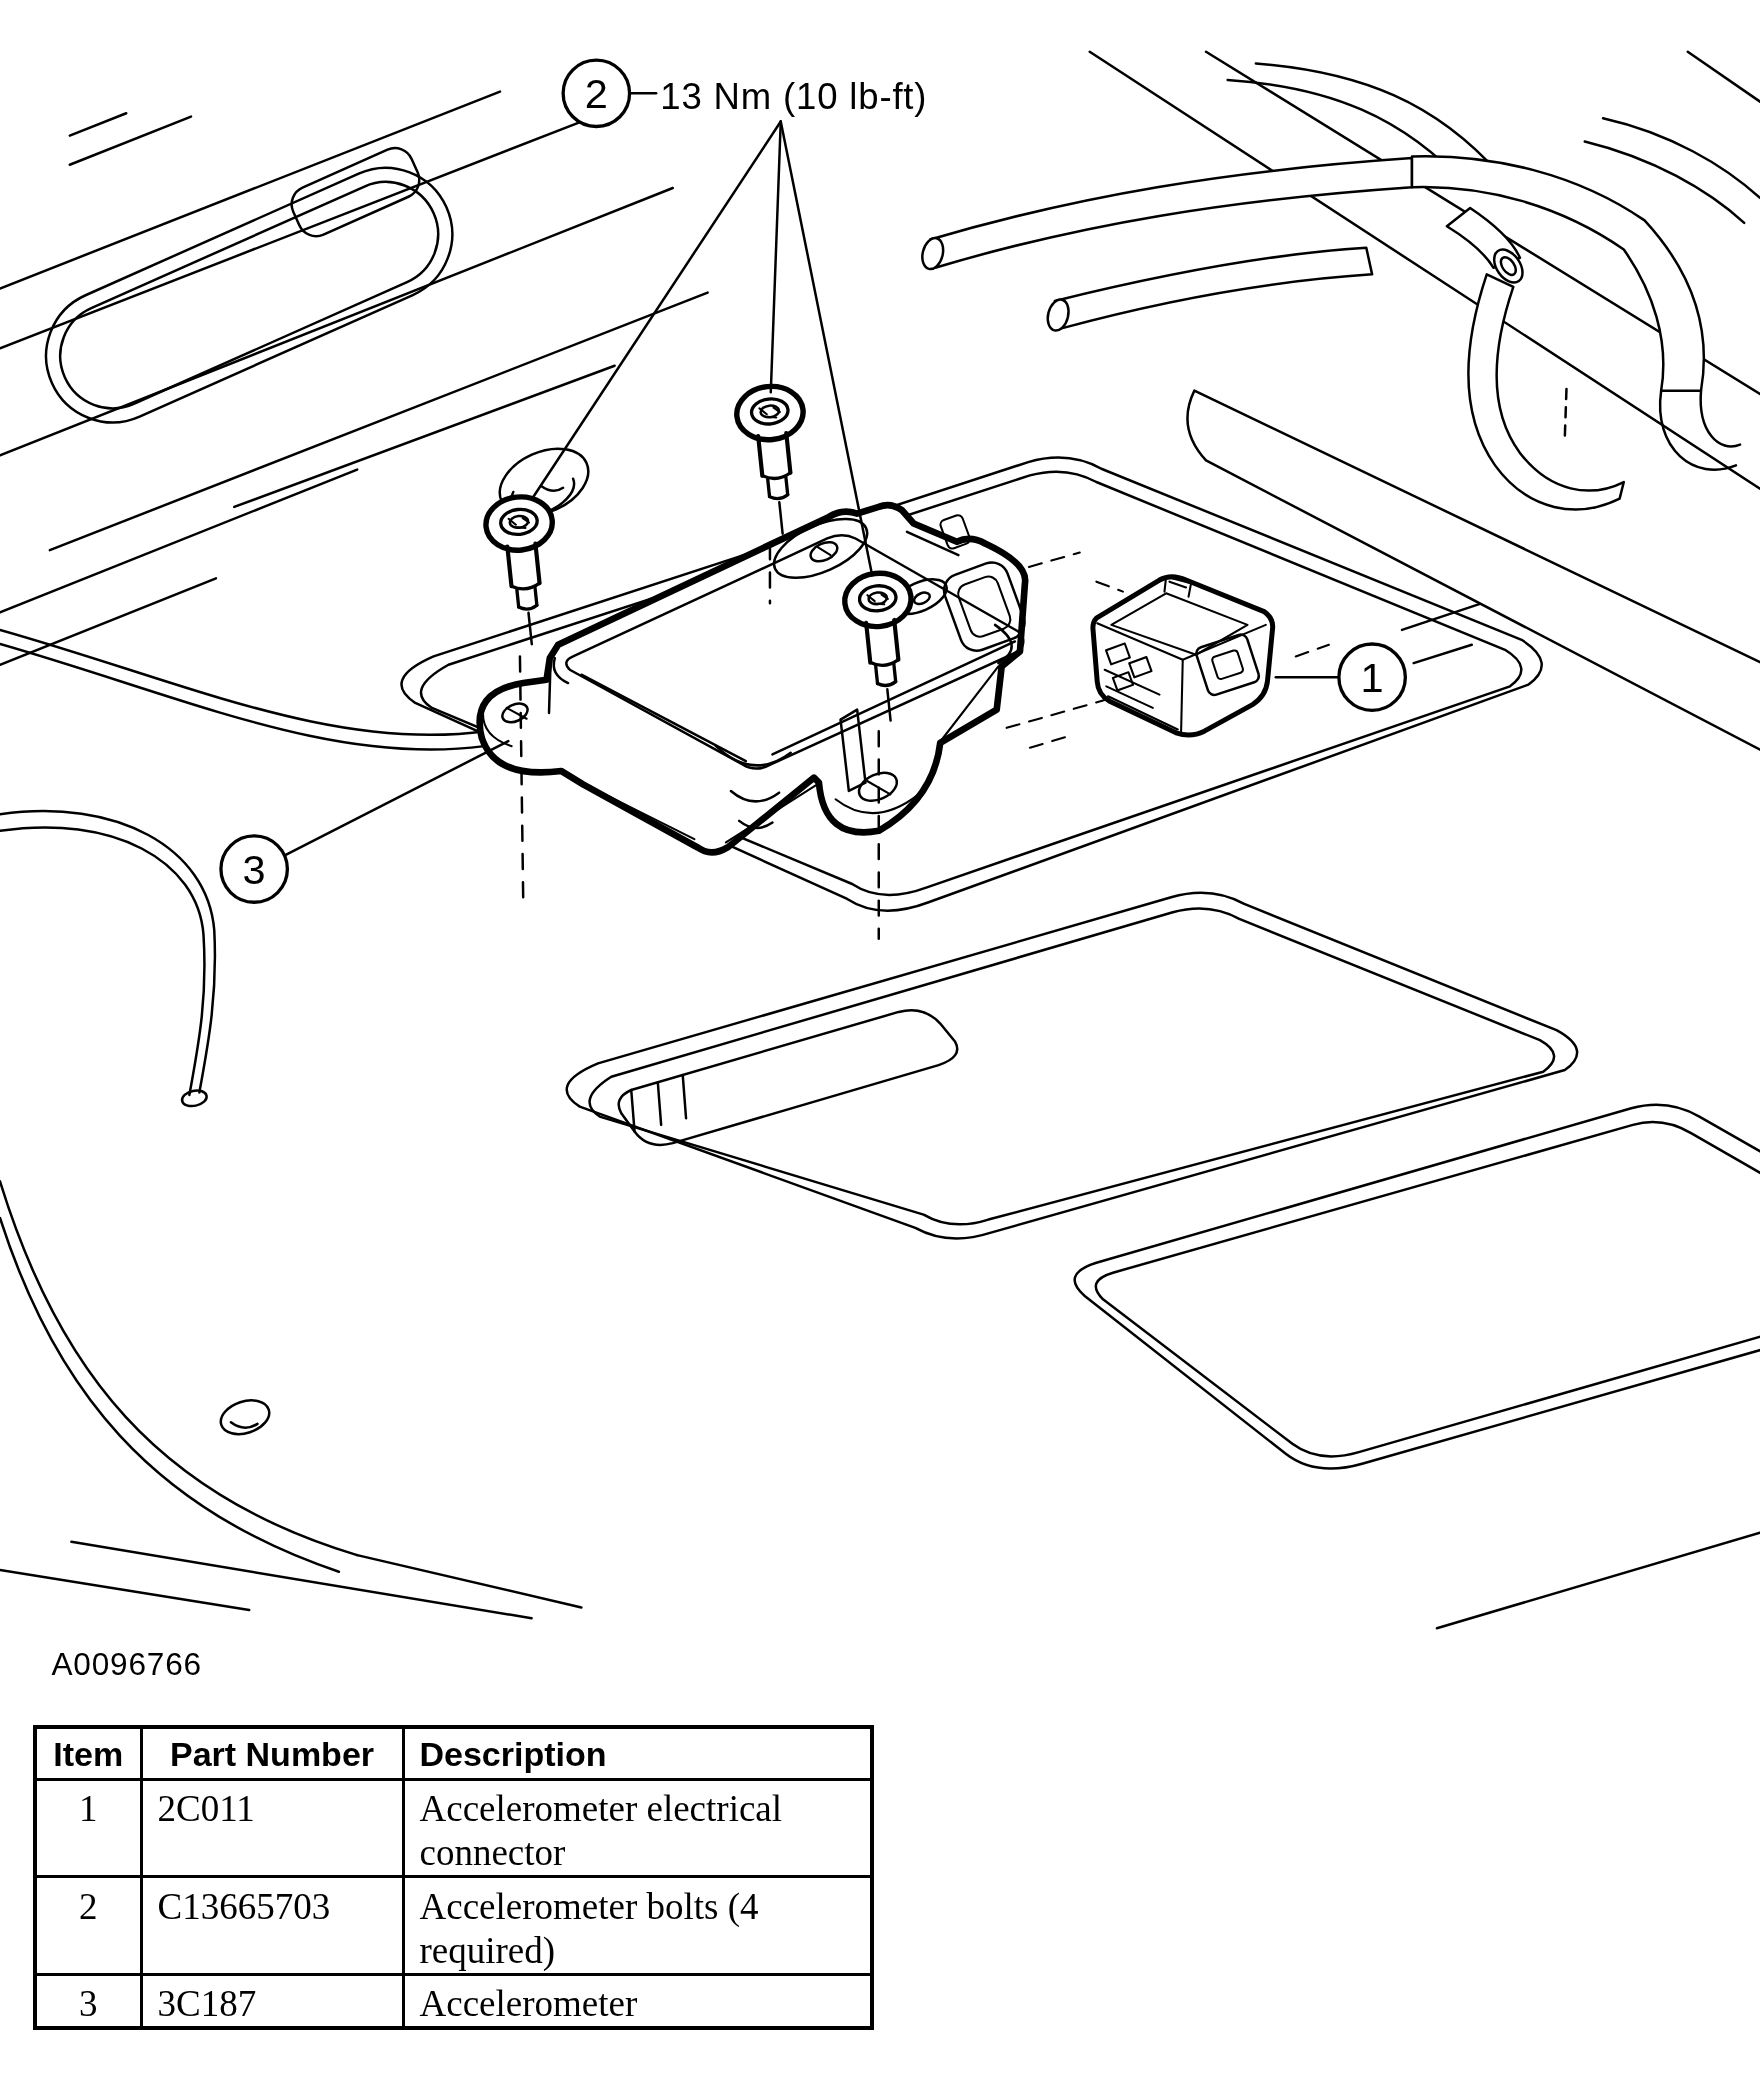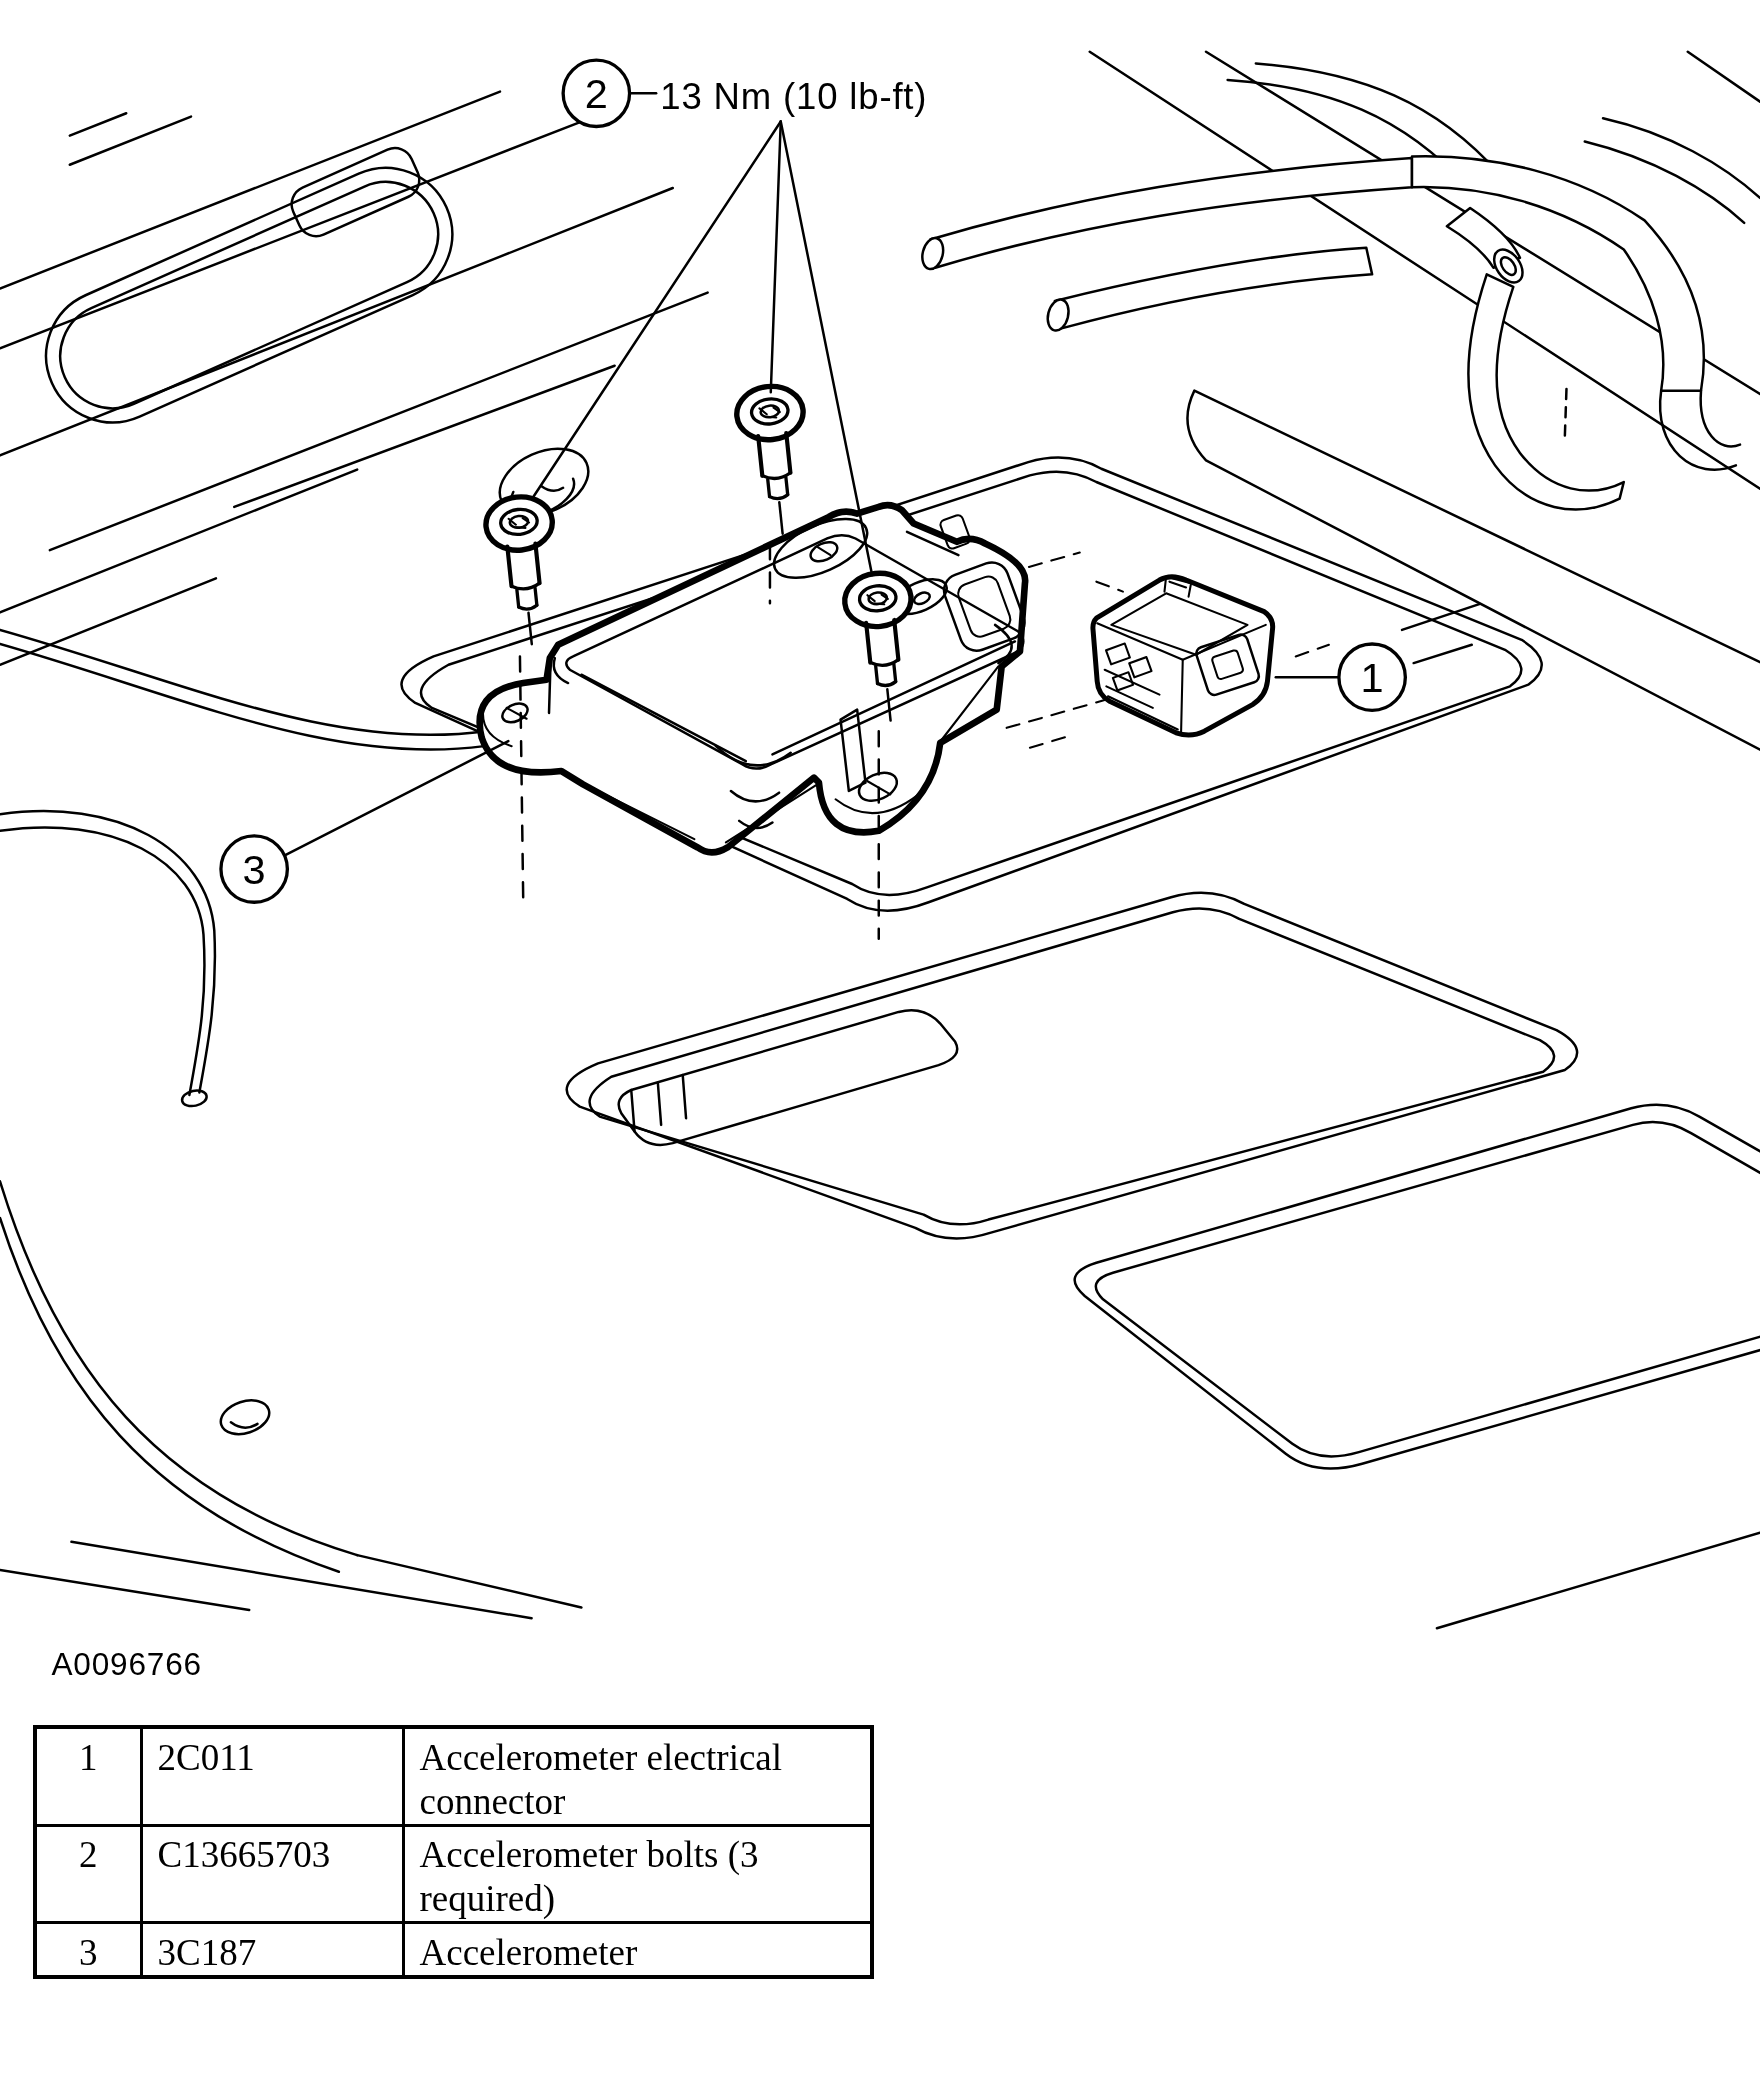--- a/index.html
+++ b/index.html
@@ -225,29 +225,34 @@
   </g>
 </svg>
 
 <table class="parts-table">
   <colgroup>
     <col style="width:106px">
         <col style="width:262px">
         <col style="width:469px">
   </colgroup>
   <tbody>
+        <tr class="row-h">
+    <th>Item</th>
+    <th>Part Number</th>
+    <th class="h-desc">Description</th>
+  </tr>
   <tr class="row-1">
     <td class="c-item">1</td>
     <td>2C011</td>
     <td>Accelerometer electrical connector</td>
   </tr>
   <tr class="row-2">
     <td class="c-item">2</td>
     <td>C13665703</td>
-    <td>Accelerometer bolts (3 required)</td>
+    <td>Accelerometer bolts (4 required)</td>
   </tr>
   <tr class="row-3">
     <td class="c-item">3</td>
     <td>3C187</td>
     <td>Accelerometer</td>
   </tr>
 </tbody>
     </table>
 
 </div>

